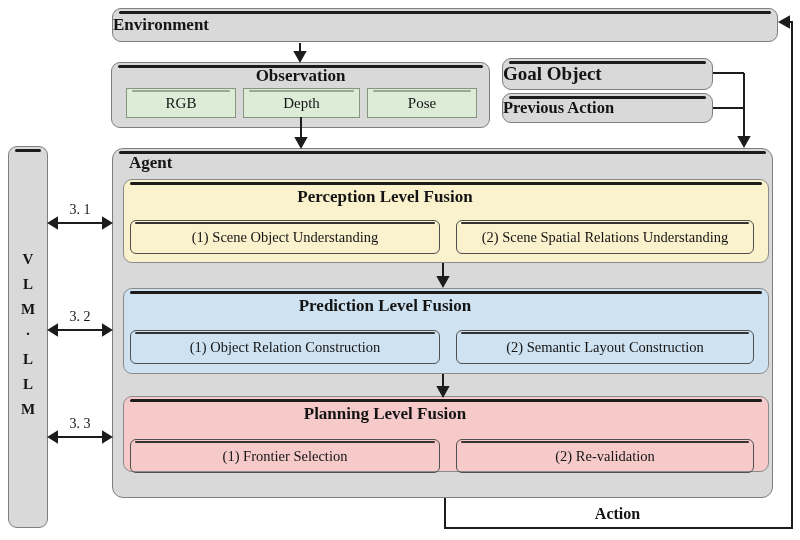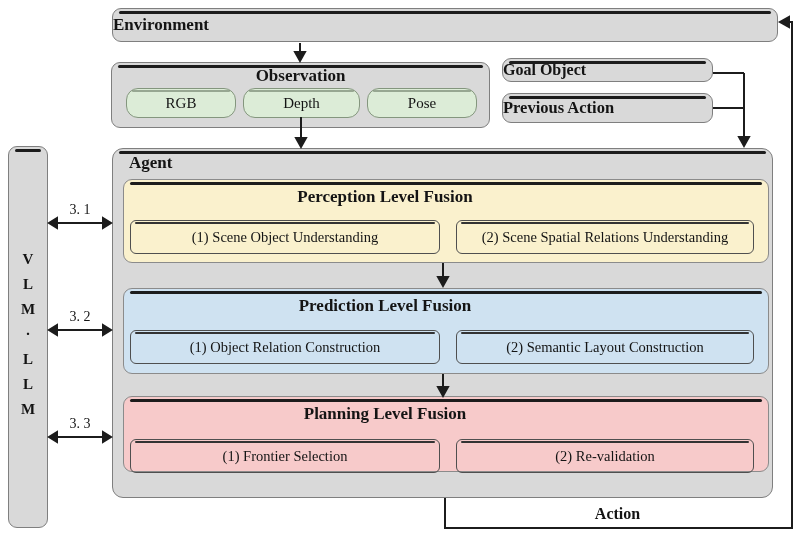--- a/index.html
+++ b/index.html
@@ -11,21 +11,21 @@
           background:#1c1c1c;border-radius:3px;}
   .title{font-weight:bold;font-size:17px;line-height:1.2;}
   .center{display:flex;align-items:center;text-align:center;}
   .section{border:1.5px solid #8b8b8b;border-radius:9px;position:absolute;box-sizing:border-box;}
   .lv0{background:#faf1cd;} .lv1{background:#cfe2f1;} .lv2{background:#f7caca;}
   .sec-title{font-weight:bold;font-size:17px;text-align:center;padding:7px 122px 0 0;}
   .sub{position:absolute;height:32px;border:1.4px solid #4f4f4f;border-radius:6px;
        font-size:14.5px;display:flex;align-items:center;justify-content:center;text-align:center;}
   .sub::before{content:"";position:absolute;left:4px;right:4px;top:1px;height:2px;
        background:#333333;border-radius:2px;}
-  .green{background:#dcecd7;border:1.4px solid #84967e;border-radius:12px;
+  .green{background:#dcecd7;border:1.4px solid #84967e;border-radius:0;
        font-size:15px;display:flex;align-items:center;justify-content:center;position:relative;}
   .green::before{content:"";position:absolute;left:5px;right:5px;top:1px;height:2px;
        background:#5f6f5a;border-radius:2px;opacity:.55;}
   .vlm-letter{width:100%;text-align:center;font-weight:bold;font-size:15px;line-height:25px;}
   .linklabel{font-weight:normal;font-size:14px;text-align:center;}
   .action{font-weight:bold;font-size:16px;text-align:center;}
   svg.overlay{position:absolute;left:0;top:0;pointer-events:none;}
 </style>
 </head>
 <body>
@@ -54,21 +54,21 @@
       </div>
       <div class="green" style="width:115px;">
         <span>Depth</span>
       </div>
       <div class="green" style="width:108px;">
         <span>Pose</span>
       </div>
     </div>
   </div>
 
-  <div class="abs gbox topbar center" style="left:502px;top:58px;width:211px;height:24px;font-weight:bold;font-size:16px;">
+  <div class="abs gbox topbar center" style="left:502px;top:58px;width:211px;height:32px;font-weight:bold;font-size:19px;">
     <span>Goal Object</span>
   </div>
   <div class="abs gbox topbar center" style="left:502px;top:93px;width:211px;height:30px;font-weight:bold;font-size:16.5px;">
     <span>Previous Action</span>
   </div>
 
   <div class="abs gbox topbar" style="left:112px;top:148px;width:661px;height:350px;border-radius:11px;">
     <div class="title" style="text-align:left;padding:4px 129px 0 16px;">Agent</div>
 
     <div class="section lv0 topbar" style="left:10px;top:30px;width:646px;height:84px;">

